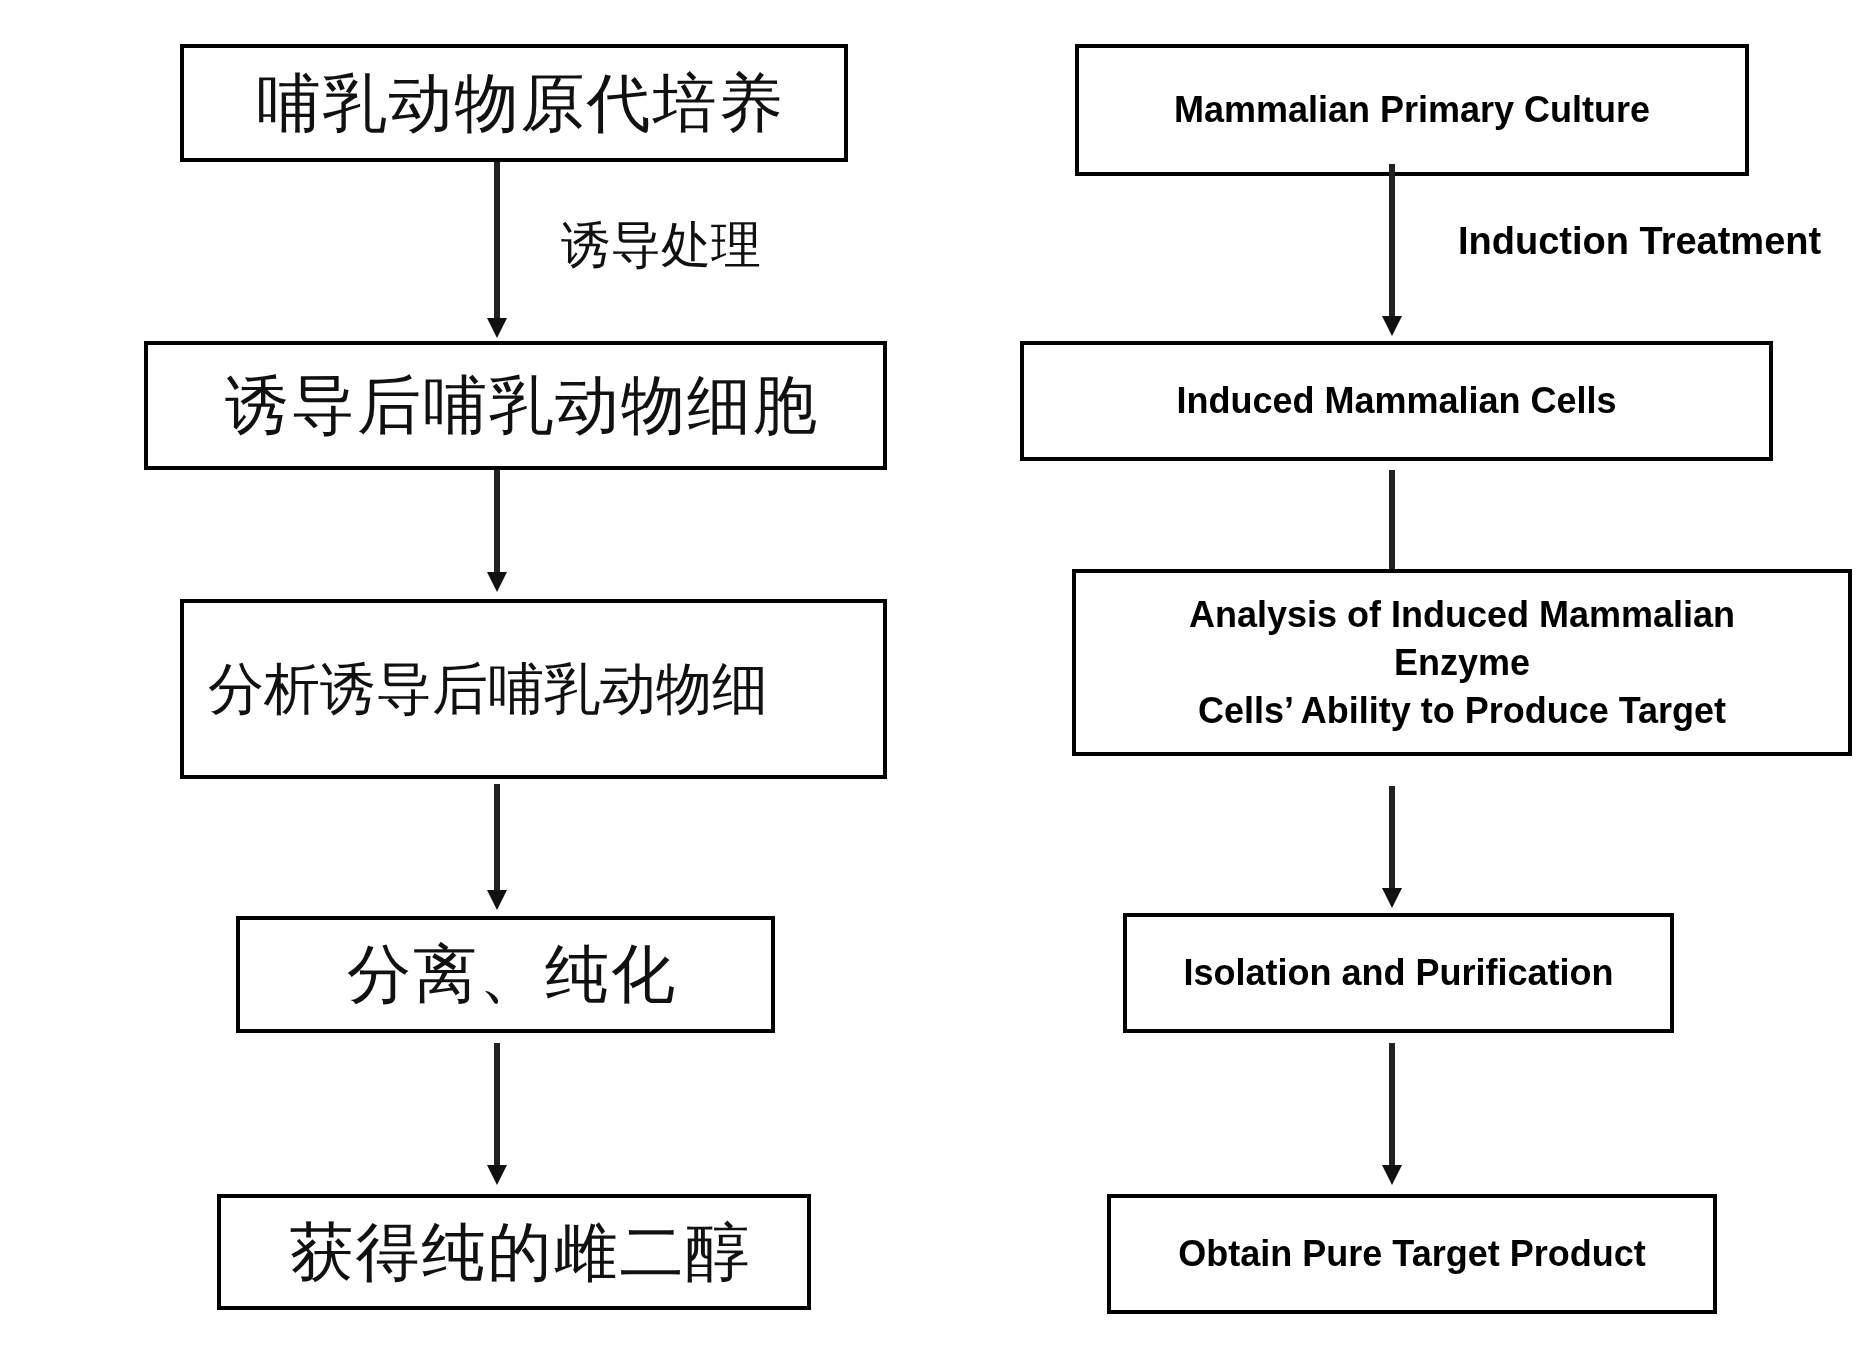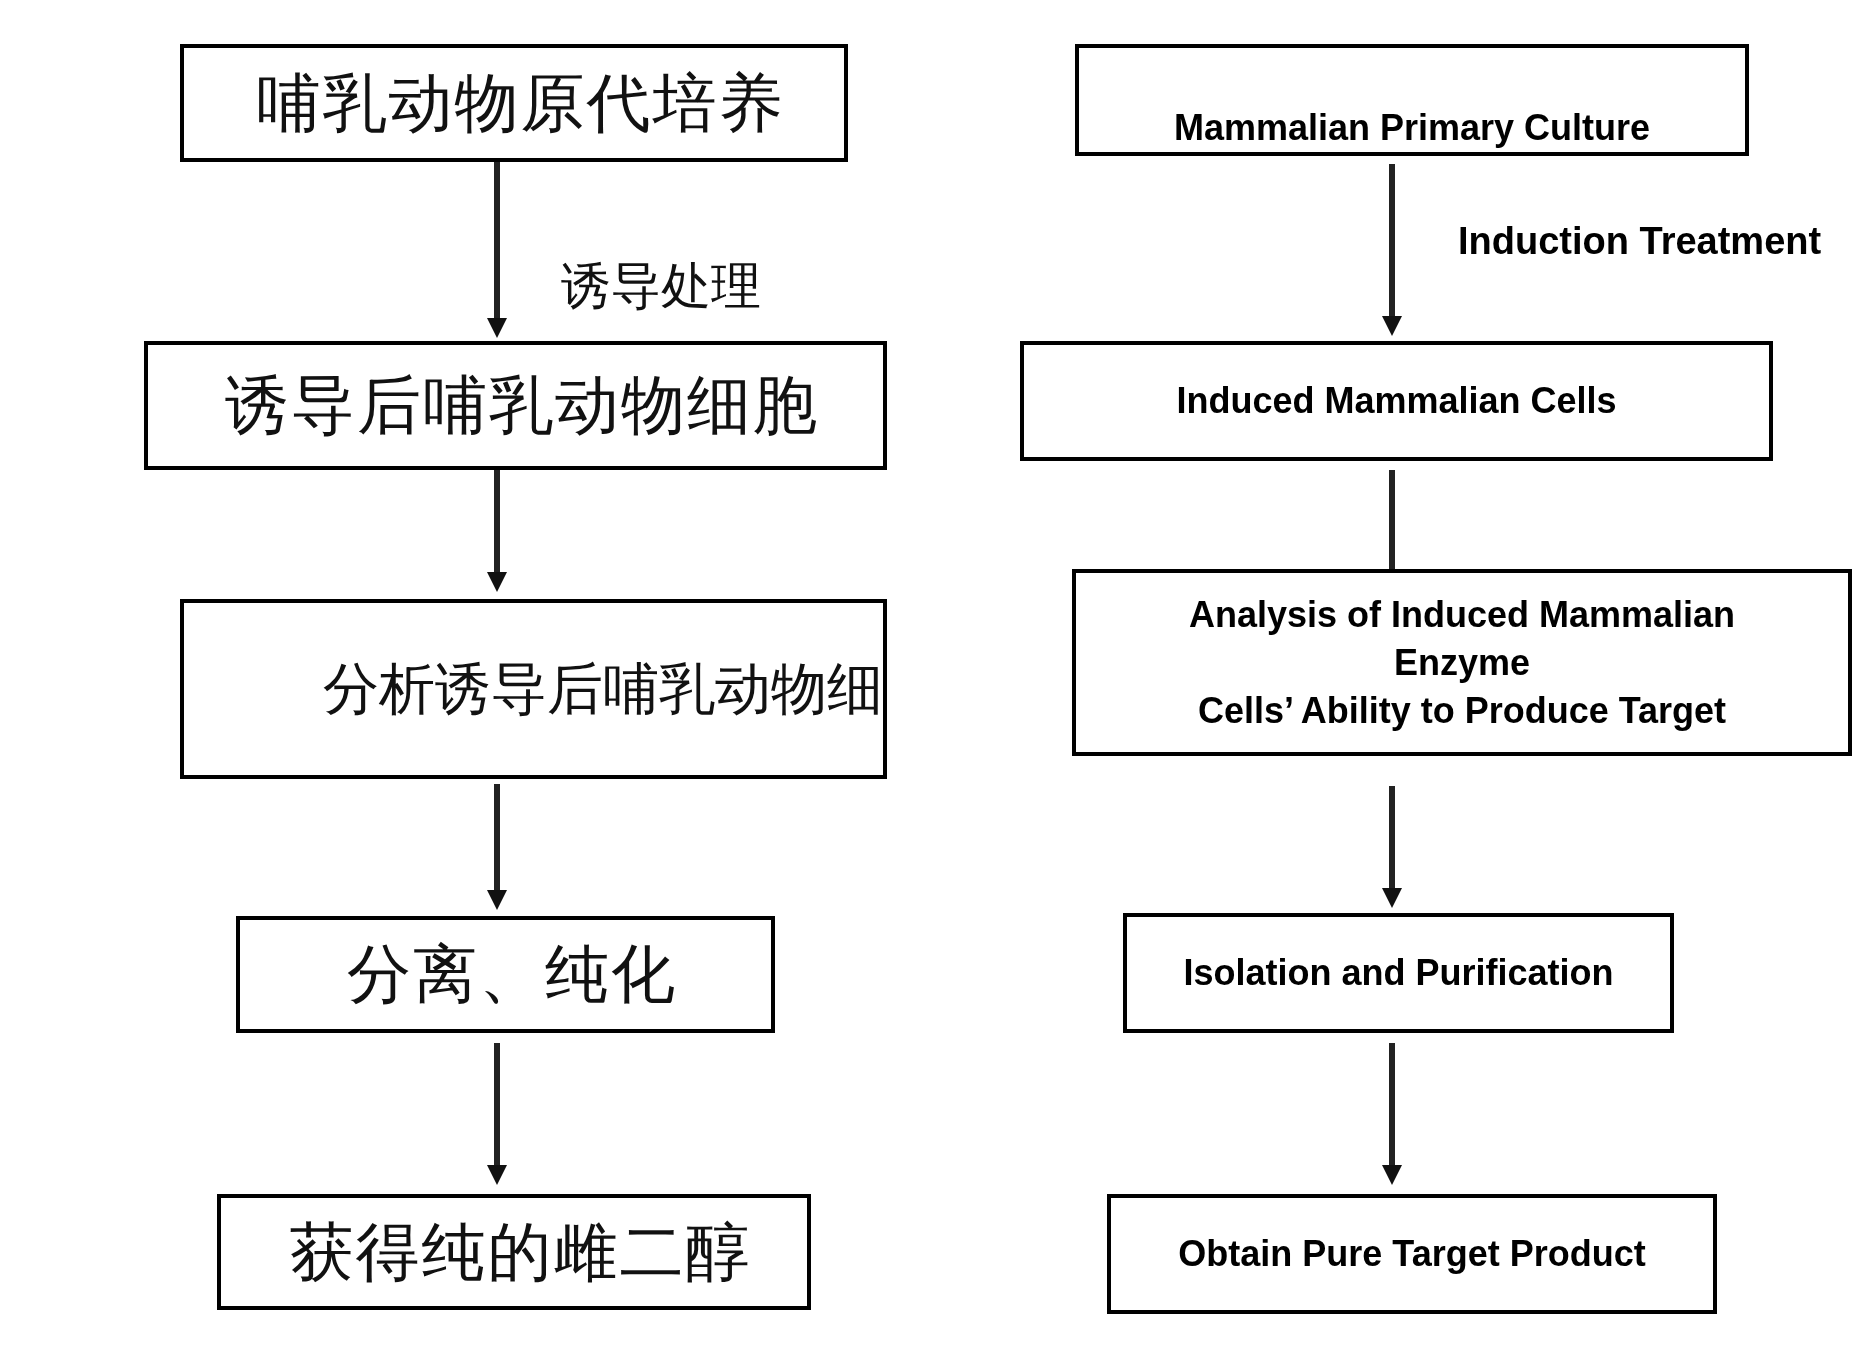--- a/index.html
+++ b/index.html
@@ -2,41 +2,41 @@
 <html><head>
 <meta charset="utf-8">
 <style>
   html, body { margin:0; padding:0; background:#ffffff; }
   body { width:1869px; height:1362px; position:relative; overflow:hidden; }
   .box { position:absolute; box-sizing:border-box; border:4px solid #000; background:#fff;
          display:flex; align-items:center; justify-content:center; text-align:center; }
   .cn { font-family:"DejaVu Serif", serif; color:#111; }
   .en { font-family:"Liberation Sans", sans-serif; font-weight:bold; color:#000; }
   .cn.big { font-size:64px; letter-spacing:2px;padding-left:13px; }
-  .cn.mid { font-size:56px; line-height:70px; text-align:left; justify-content:flex-end; padding-left:24px; }
+  .cn.mid { font-size:56px; line-height:70px; text-align:left; justify-content:flex-start; padding-left:24px; }
   .en.t { font-size:36px; line-height:48px; }
   .label { position:absolute; }
   .cn.label { font-size:50px; }
   .en.label { font-size:38px; }
   .arrow { position:absolute; width:0; }
   .arrow .shaft { position:absolute; left:-3px; width:6px; top:0; background:#222; }
   .arrow .head { position:absolute; left:-10px; width:0; height:0;
                  border-left:10px solid transparent; border-right:10px solid transparent; border-top:20px solid #111; }
 </style>
 </head>
 <body>
 
 <div class="box cn big" style="left:180px;top:44px;width:668px;height:118px;">
   <span>哺乳动物原代培养</span>
 </div>
 <div class="arrow" style="left:497px;top:162px;">
   <div class="shaft" style="height:160px;"></div>
     <div class="head" style="top:156px;"></div>
 </div>
-<div class="label cn" style="left:561px;top:212px;margin-top:41px;">诱导处理</div>
+<div class="label cn" style="left:561px;top:212px;">诱导处理</div>
 
 <div class="box cn big" style="left:144px;top:341px;width:743px;height:129px;">
   <span>诱导后哺乳动物细胞</span>
 </div>
 <div class="arrow" style="left:497px;top:470px;">
   <div class="shaft" style="height:106px;"></div>
     <div class="head" style="top:102px;"></div>
 </div>
 
 <div class="box cn mid" style="left:180px;top:599px;width:707px;height:180px;">
@@ -54,21 +54,21 @@
 </div>
 <div class="arrow" style="left:497px;top:1043px;">
   <div class="shaft" style="height:126px;"></div>
     <div class="head" style="top:122px;"></div>
 </div>
 
 <div class="box cn big" style="left:217px;top:1194px;width:594px;height:116px;">
   <span>获得纯的雌二醇</span>
 </div>
 
-<div class="box en t" style="left:1075px;top:44px;width:674px;height:112px;align-items:flex-end;">
+<div class="box en t" style="left:1075px;top:44px;width:674px;height:132px;">
   <span>Mammalian Primary Culture</span>
 </div>
 <div class="arrow" style="left:1392px;top:164px;">
   <div class="shaft" style="height:156px;"></div>
     <div class="head" style="top:152px;"></div>
 </div>
 <div class="label en" style="left:1458px;top:220px;">Induction Treatment</div>
 
 <div class="box en t" style="left:1020px;top:341px;width:753px;height:120px;">
   <span>Induced Mammalian Cells</span>

